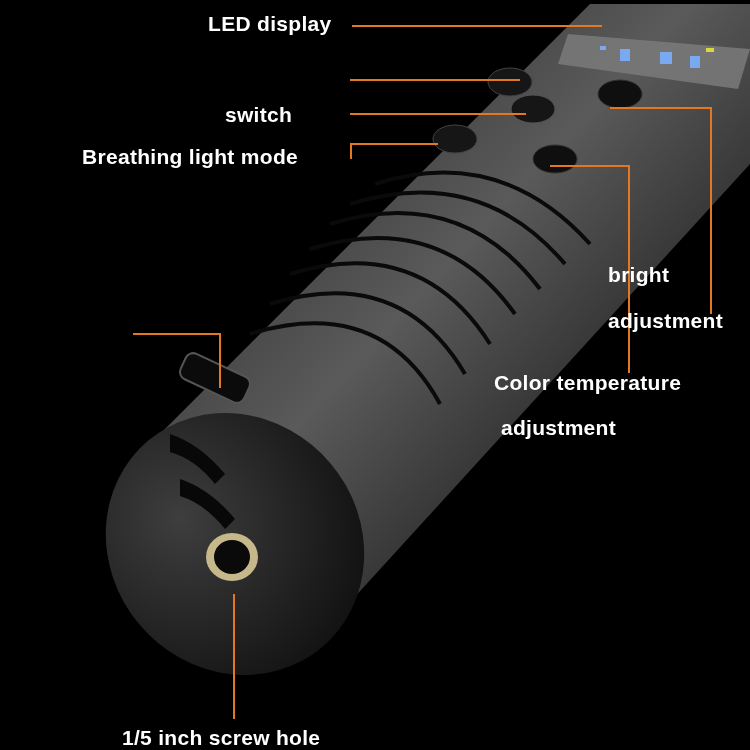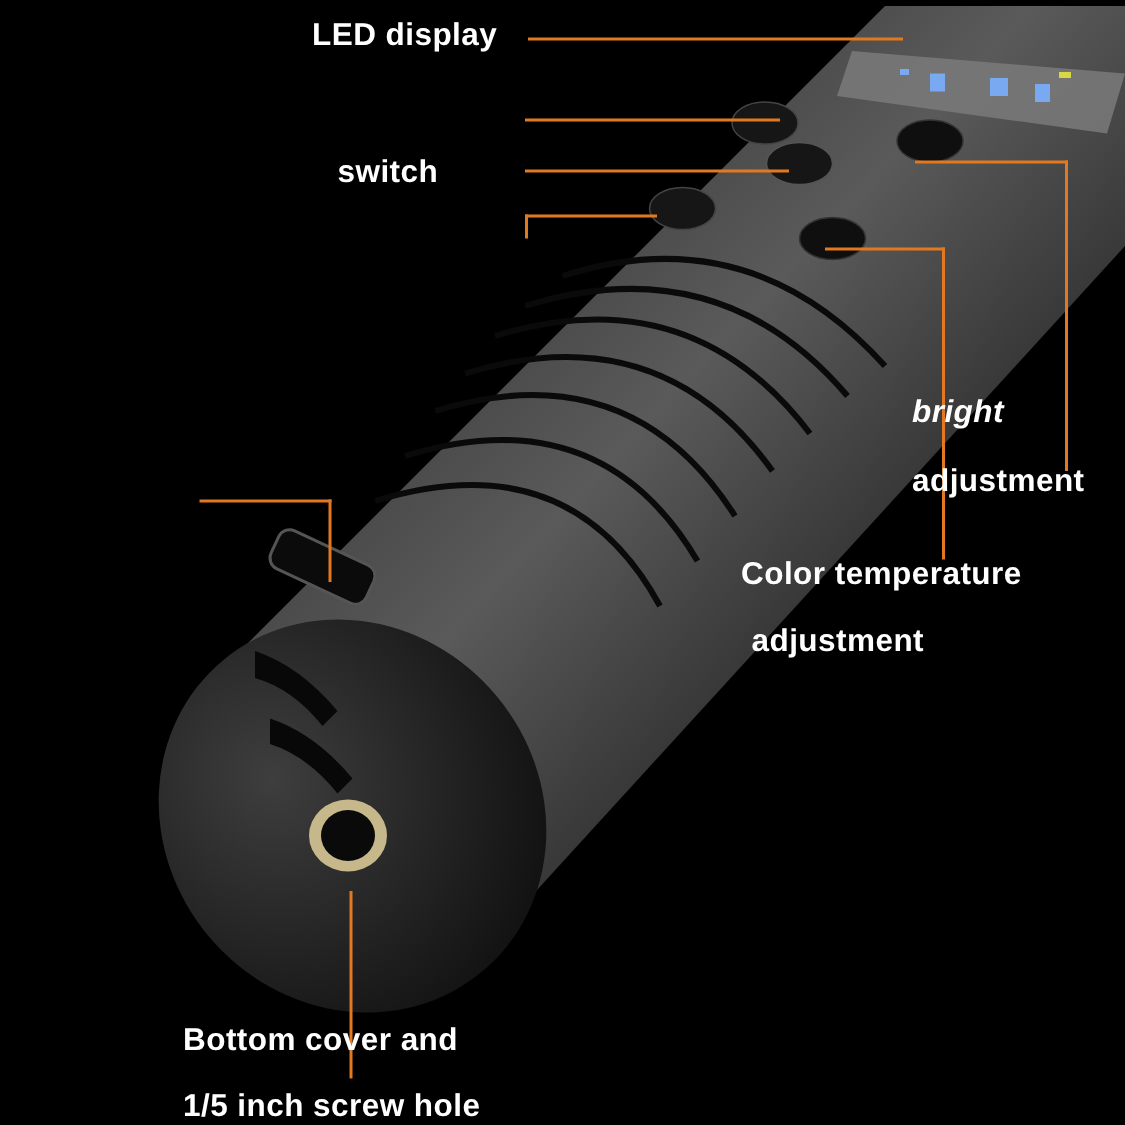--- a/index.html
+++ b/index.html
@@ -72,19 +72,19 @@
   <div class="line" style="left:610px;top:103px;width:102px;height:2px;"></div>
   <div class="line" style="left:710px;top:103px;width:2px;height:207px;"></div>
   <div class="line" style="left:550px;top:161px;width:80px;height:2px;"></div>
   <div class="line" style="left:628px;top:161px;width:2px;height:208px;"></div>
   <div class="line" style="left:133px;top:329px;width:88px;height:2px;"></div>
   <div class="line" style="left:219px;top:329px;width:2px;height:55px;"></div>
   <div class="line" style="left:233px;top:590px;width:2px;height:125px;"></div>
 
   <div class="label" style="left:208px;top:8px;">LED display</div>
   <div class="label" style="left:225px;top:99px;text-align:center;">switch</div>
-  <div class="label" style="left:608px;top:259px;font-style:italic;">bright</div>
+  <div class="label" style="left:82px;top:141px;">Breathing light mode</div>
+  <div class="label" style="left:608px;top:259px;">bright</div>
   <div class="label" style="left:608px;top:305px;">adjustment</div>
   <div class="label" style="left:494px;top:367px;">Color temperature</div>
   <div class="label" style="left:501px;top:412px;">adjustment</div>
-  <div class="label" style="left:122px;top:678px;">Bottom cover and</div>
   <div class="label" style="left:122px;top:722px;">1/5 inch screw hole</div>
 </div>
 
 </body></html>

